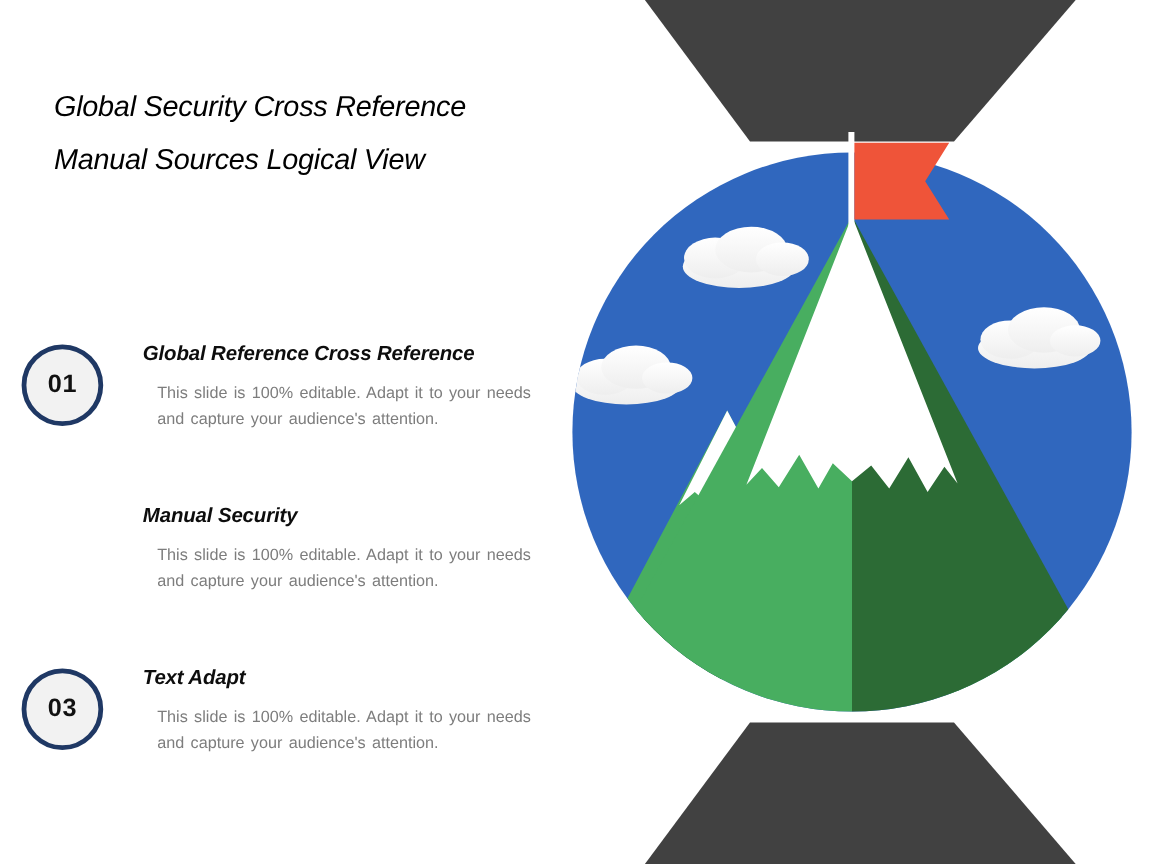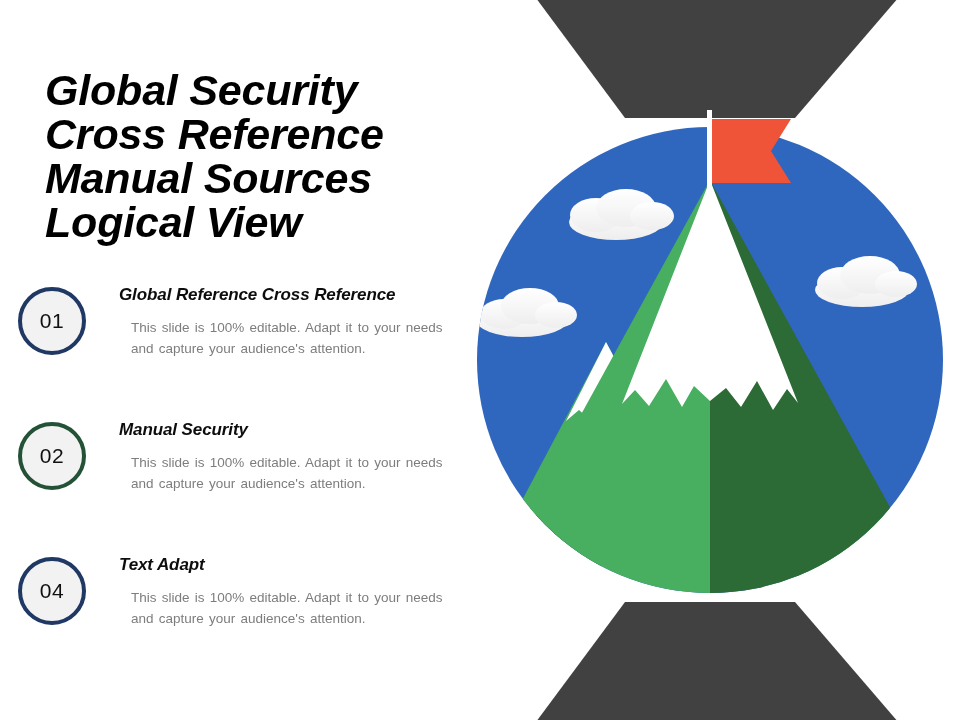--- a/index.html
+++ b/index.html
@@ -18,23 +18,23 @@
     background: #ffffff;
     overflow: hidden;
   }
 
   
   #slide-title {
     position: absolute;
     left: 45px;
     top: 68px;
     width: 420px;
-    font-size: 43px;
+    font-size: 24px;
     line-height: 44px;
-    font-weight: bold;
+    font-weight: normal;
     font-style: italic;
     color: #000000;
     letter-spacing: -0.2px;
   }
 
   
   #bullet-list {
     position: absolute;
     left: 0;
     top: 285px;
@@ -52,21 +52,21 @@
     height: 68px;
     border-radius: 50%;
     background: #f2f2f2;
     box-sizing: border-box;
     display: flex;
     align-items: center;
     justify-content: center;
   }
   .bullet-badge-num {
     font-size: 21px;
-    font-weight: normal;
+    font-weight: bold;
     color: #111111;
     letter-spacing: 0.5px;
   }
   .bullet-body {
     position: absolute;
     left: 119px;
     top: 0;
     width: 345px;
   }
   .bullet-heading {
@@ -110,32 +110,29 @@
       <div class="bullet-badge" style="border: 4px solid #1f3864;">
         <span class="bullet-badge-num">01</span>
       </div>
       <div class="bullet-body">
         <p class="bullet-heading">Global Reference Cross Reference</p>
         <p class="bullet-desc">This slide is 100% editable.  Adapt it to your needs and capture your audience's attention.</p>
       </div>
     </div>
 
     <div class="bullet-item">
-      <div class="bullet-badge" style="border: 4px solid #235237;">
-        <span class="bullet-badge-num">02</span>
-      </div>
       <div class="bullet-body">
         <p class="bullet-heading">Manual Security</p>
         <p class="bullet-desc">This slide is 100% editable.  Adapt it to your needs and capture your audience's attention.</p>
       </div>
     </div>
 
     <div class="bullet-item">
       <div class="bullet-badge" style="border: 4px solid #1f3864;">
-        <span class="bullet-badge-num">04</span>
+        <span class="bullet-badge-num">03</span>
       </div>
       <div class="bullet-body">
         <p class="bullet-heading">Text Adapt</p>
         <p class="bullet-desc">This slide is 100% editable.  Adapt it to your needs and capture your audience's attention.</p>
       </div>
     </div>
 
   </div>
 
   <div id="illustration">

